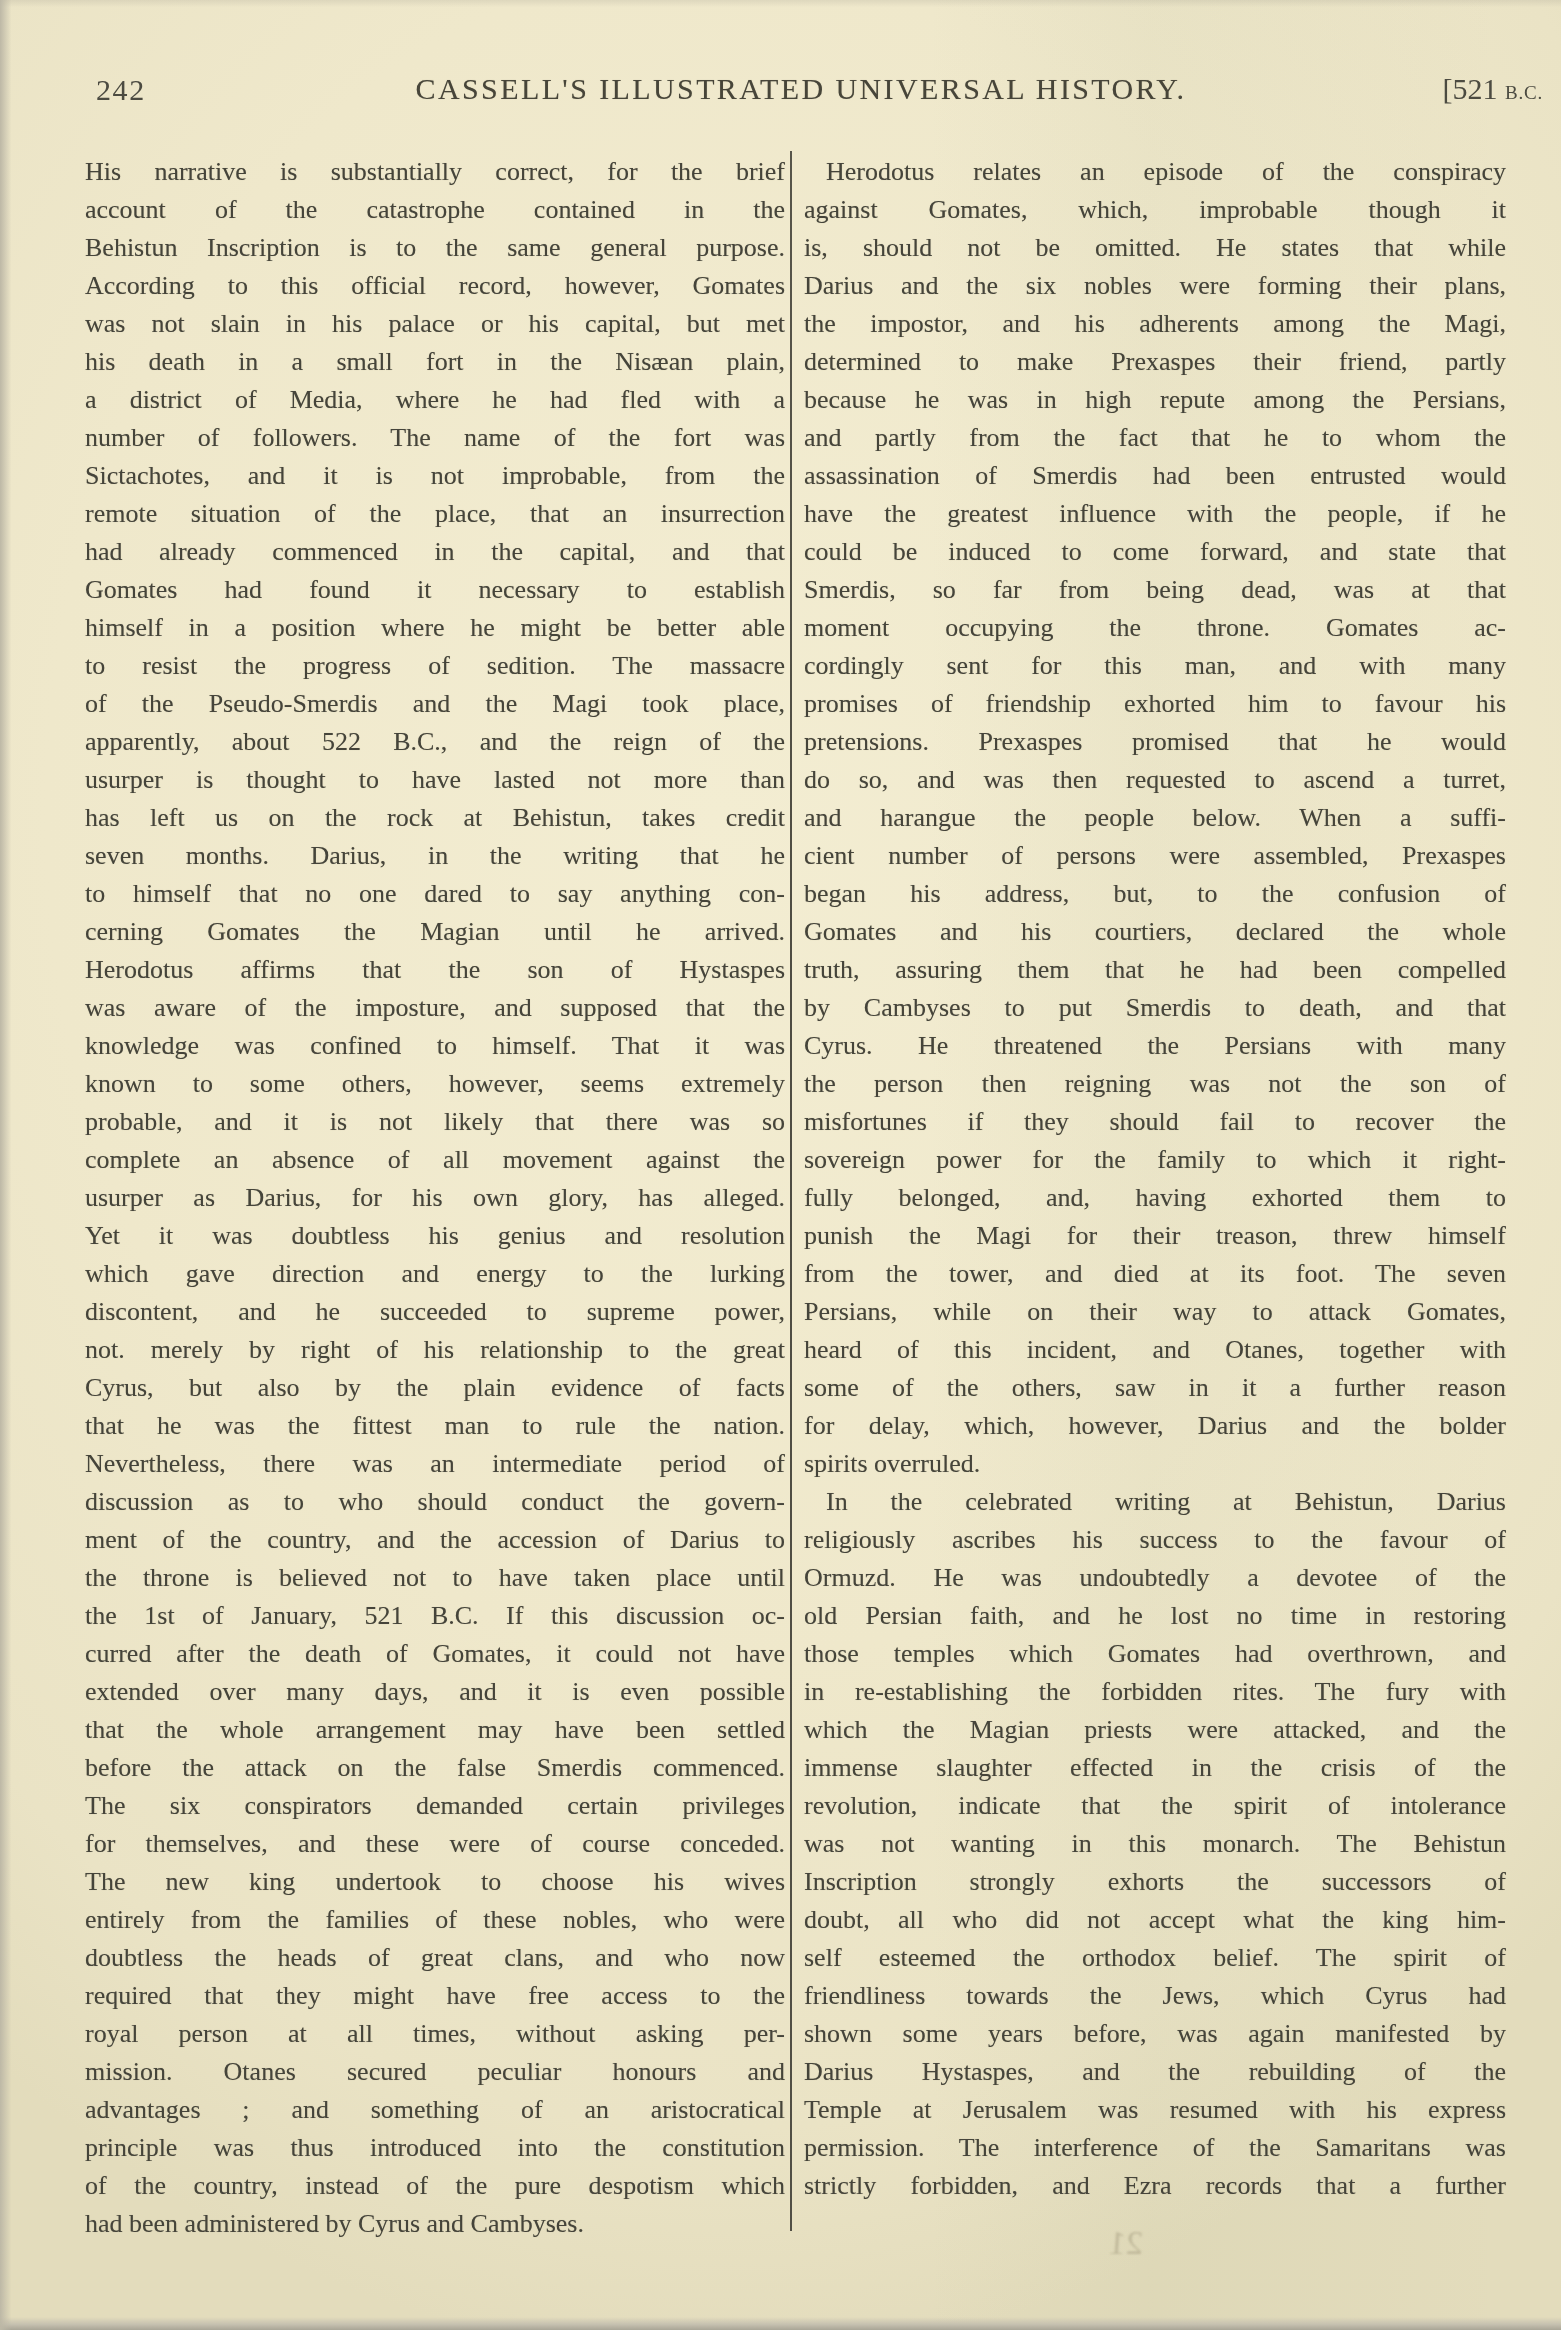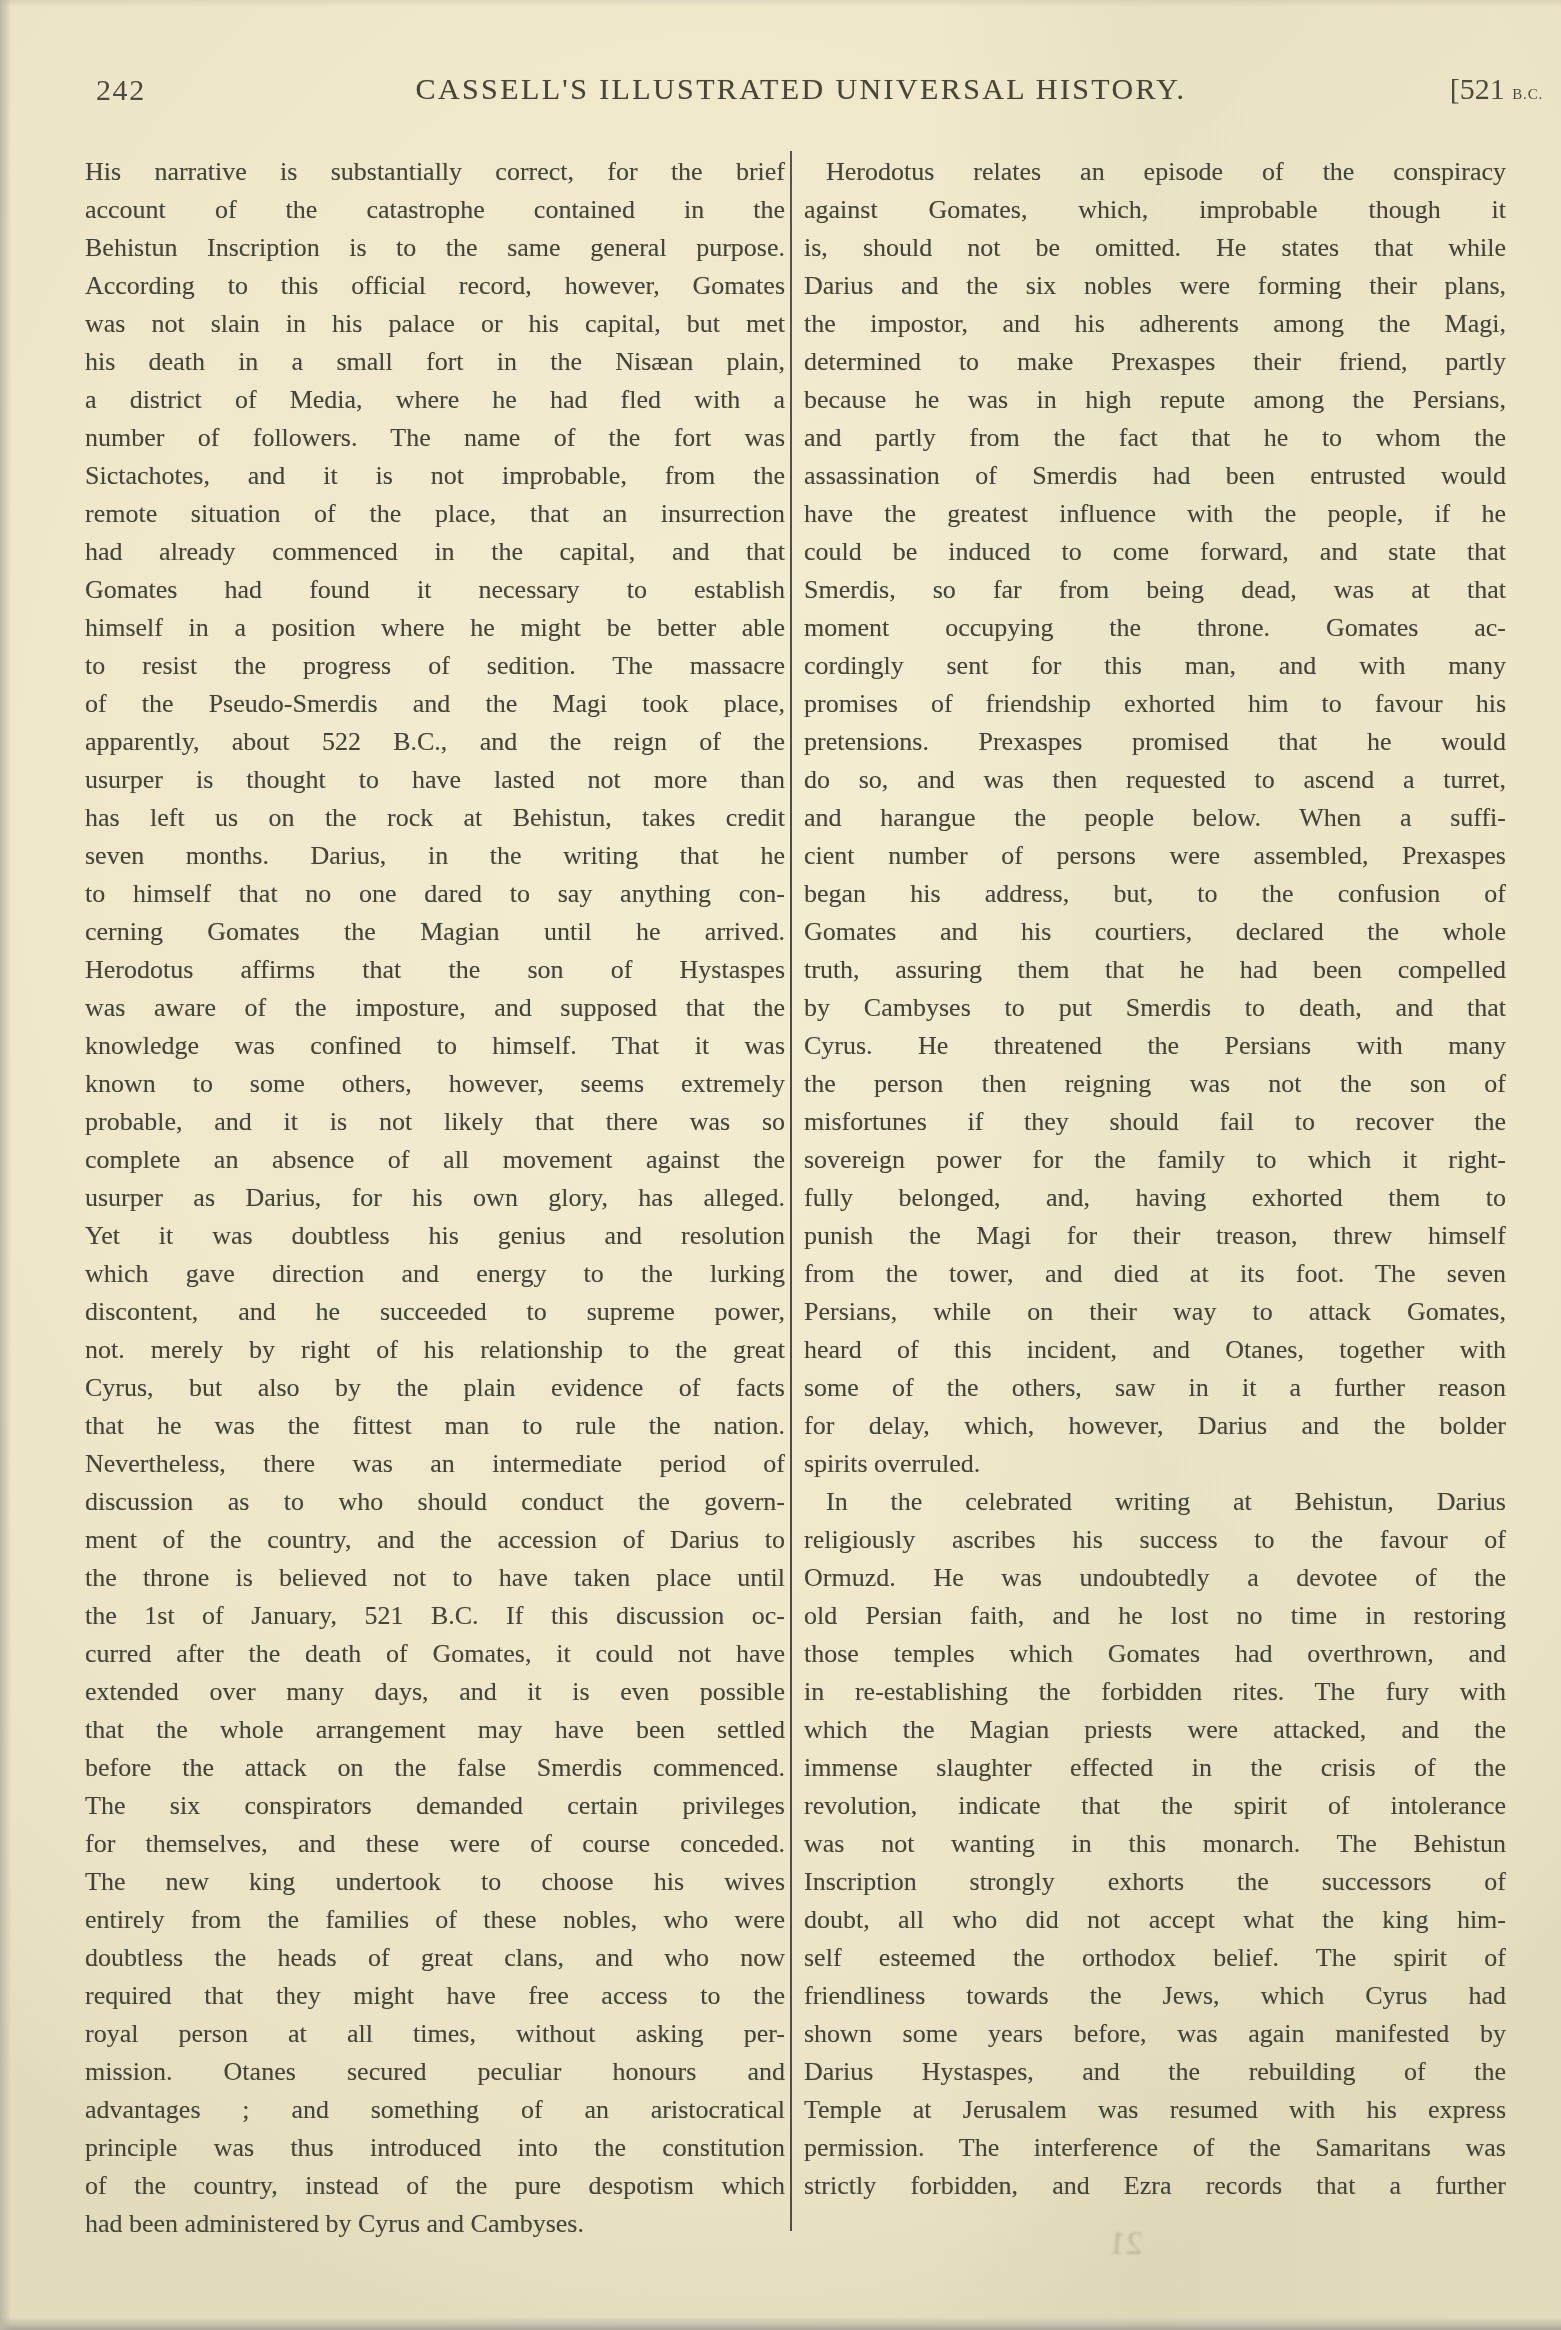--- a/index.html
+++ b/index.html
@@ -25,21 +25,21 @@
   .hdr-title{
     position:absolute;left:793px;top:72px;transform:translateX(-50%);
     font-size:30px;letter-spacing:2.4px;white-space:nowrap;color:#474539;
     text-shadow:0 0 0.8px rgba(70,65,50,0.35);
     margin-left:8px;
   }
   .hdr-date{
     position:absolute;right:54px;top:72px;
     font-size:30px;color:#4c4b41;white-space:nowrap;
   }
-  .hdr-date .era{font-size:15px;letter-spacing:0.8px;margin-top:6px;}
+  .hdr-date .era{font-size:19px;letter-spacing:0.8px;margin-top:6px;}
   .col{
     position:absolute;top:153px;
     font-size:26px;line-height:38px;
     text-shadow:0 0 0.8px rgba(70,65,50,0.3);
   }
   .col-left{left:85px;width:700px;}
   .col-right{left:804px;width:702px;}
   .line{
     text-align:justify;
     text-align-last:justify;

